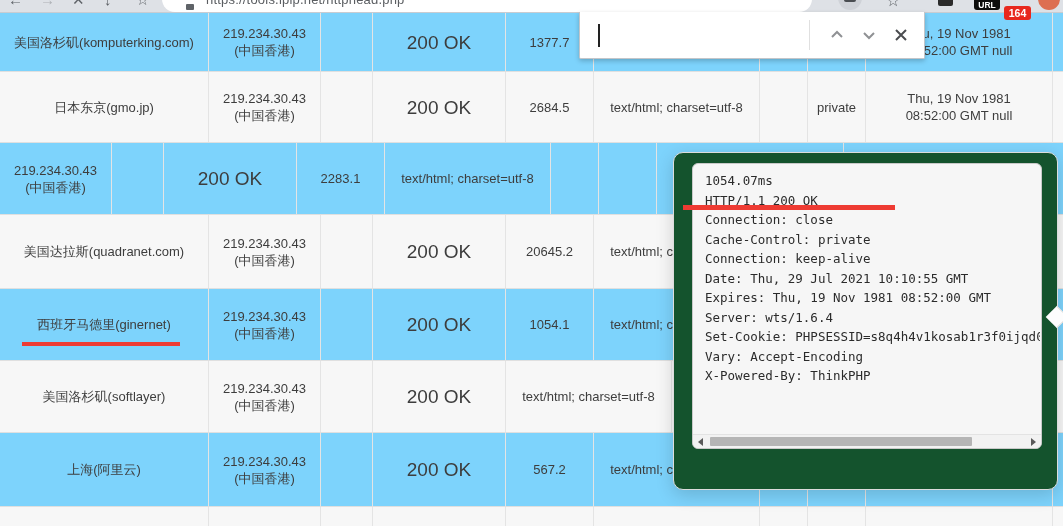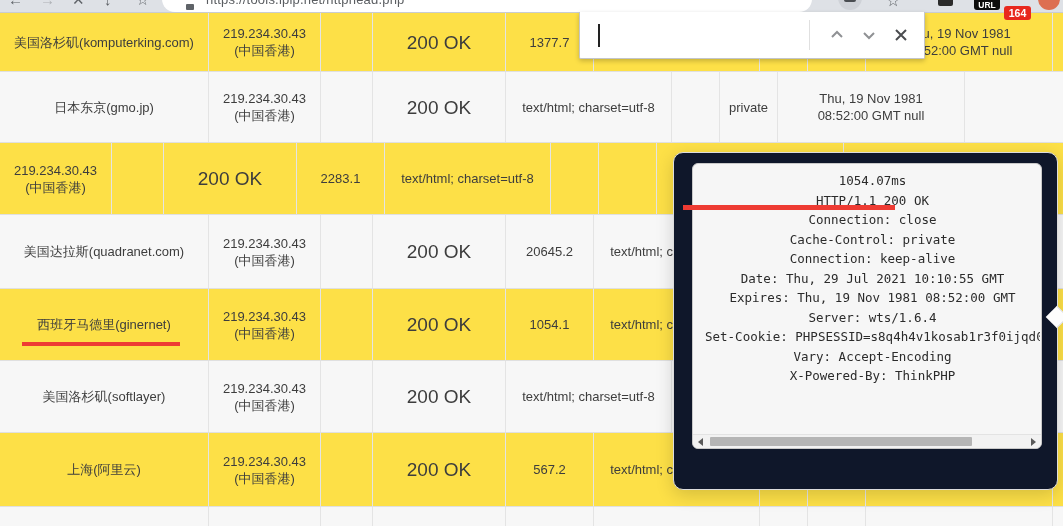--- a/index.html
+++ b/index.html
@@ -19,21 +19,21 @@
   .circle-ic .glyph{position:absolute;left:6px;top:7px;width:12px;height:9px;background:#4a4d52;border-radius:2px;}
   .ext-ic{position:absolute;top:-6px;width:15px;height:12px;background:#2b2b2b;border-radius:2px;}
   .urlbox-ic{position:absolute;top:-8px;width:26px;height:18px;background:#0d0d0d;border-radius:3px;
              color:#fff;font-size:8.5px;font-weight:bold;text-align:center;line-height:26px;}
   .avatar{position:absolute;top:-12px;width:22px;height:22px;border-radius:50%;background:#dd6f52;}
   .badge{position:absolute;left:1004px;top:0px;width:27px;height:14px;background:#e8281e;border-radius:3px;
          color:#fff;font-size:10.5px;font-weight:bold;text-align:center;line-height:14px;z-index:40;margin-top:6px;}
 
   
   .page{position:absolute;left:0;top:13px;width:1063px;z-index:1;background:#fff;}
-  .row{display:flex;border-bottom:1px solid #e0e0e0;background:#fde047;}
+  .row{display:flex;border-bottom:1px solid #e0e0e0;background:#7dd3fc;}
   .row.alt{background:#f7f7f7;}
   .r1{height:58px}.r2{height:70px}.r3{height:71px}.r4{height:73px}
   .r5{height:71px}.r6{height:71px}.r7{height:73px}.r8{height:70px}
   .cell{box-sizing:border-box;border-right:1px solid #e4e4e4;display:flex;
         align-items:center;justify-content:center;text-align:center;
         font-size:13px;color:#3d3d3d;line-height:17px;overflow:hidden;}
   .c-loc{width:209px}.c-ip{width:112px}.c-g1{width:52px}.c-st{width:133px;font-size:19px}
   .c-tm{width:88px}.c-ct{width:166px}.c-g2{width:48px}.c-ca{width:58px}.c-dt{width:187px}
   .c-x{width:10px;border-right:none}
   .c-ip span{display:block;width:104px}
@@ -46,22 +46,22 @@
            border:1px solid #c3c5c9;border-top:none;border-radius:0 0 2px 2px;
            box-shadow:0 2px 5px rgba(0,0,0,.22);z-index:50;}
   .find-input{position:absolute;left:16px;top:8px;width:200px;height:28px;border:none;outline:none;
               font-size:15px;font-family:"Liberation Sans",sans-serif;background:transparent;color:#222;}
   .caret{position:absolute;left:18px;top:12px;width:1.5px;height:23px;background:#222;}
   .find-sep{position:absolute;left:229px;top:8px;width:1px;height:30px;background:#e0e0e0;}
   .find-btn{position:absolute;top:12px;width:22px;height:22px;cursor:pointer;}
   .find-btn svg{display:block}
 
   
-  .popup{position:absolute;left:673px;top:152px;width:383px;height:336px;background:#0f172a;
-         border:1px solid #dcdcdc;border-radius:10px;box-shadow:0 5px 18px rgba(0,0,0,.16);z-index:60;text-align:center;}
+  .popup{position:absolute;left:673px;top:152px;width:383px;height:336px;background:#14532d;
+         border:1px solid #dcdcdc;border-radius:10px;box-shadow:0 5px 18px rgba(0,0,0,.16);z-index:60;}
   .popup-caret{position:absolute;right:-8px;top:156px;width:15px;height:15px;background:#fdfdfd;
                border-top:1px solid #dcdcdc;border-right:1px solid #dcdcdc;transform:rotate(45deg);}
   .hdr-panel{position:absolute;left:18px;top:10px;width:350px;height:286px;background:#f6f6f6;
              border:1px solid #c9c9c9;border-radius:6px;overflow:hidden;box-sizing:border-box;}
   .hdr-lines{position:absolute;left:12px;top:7px;right:1px;
              font-family:"DejaVu Sans Mono","Liberation Mono",monospace;
              font-size:12.5px;line-height:19.5px;color:#2b2b2b;}
   .hline{white-space:pre;overflow:hidden;}
   .popup .red-underline{left:9px;top:52px;width:212px;height:5px;}
   .hscroll{position:absolute;left:0;bottom:0;width:348px;height:14px;background:#f2f2f2;
@@ -116,20 +116,21 @@
         </div>
       <div class="cell c-x"></div>
     </div>
     <div class="row r2 alt">
       <div class="cell c-loc">日本东京(gmo.jp)</div>
       <div class="cell c-ip">
           <span>219.234.30.43 (中国香港)</span>
         </div>
       <div class="cell c-g1"></div>
       <div class="cell c-st">200 OK</div>
+      <div class="cell c-tm">2684.5</div>
       <div class="cell c-ct">
           <span>text/html; charset=utf-8</span>
         </div>
       <div class="cell c-g2"></div>
       <div class="cell c-ca">private</div>
       <div class="cell c-dt">
           <span>Thu, 19 Nov 1981 08:52:00 GMT null</span>
         </div>
       <div class="cell c-x"></div>
     </div>

